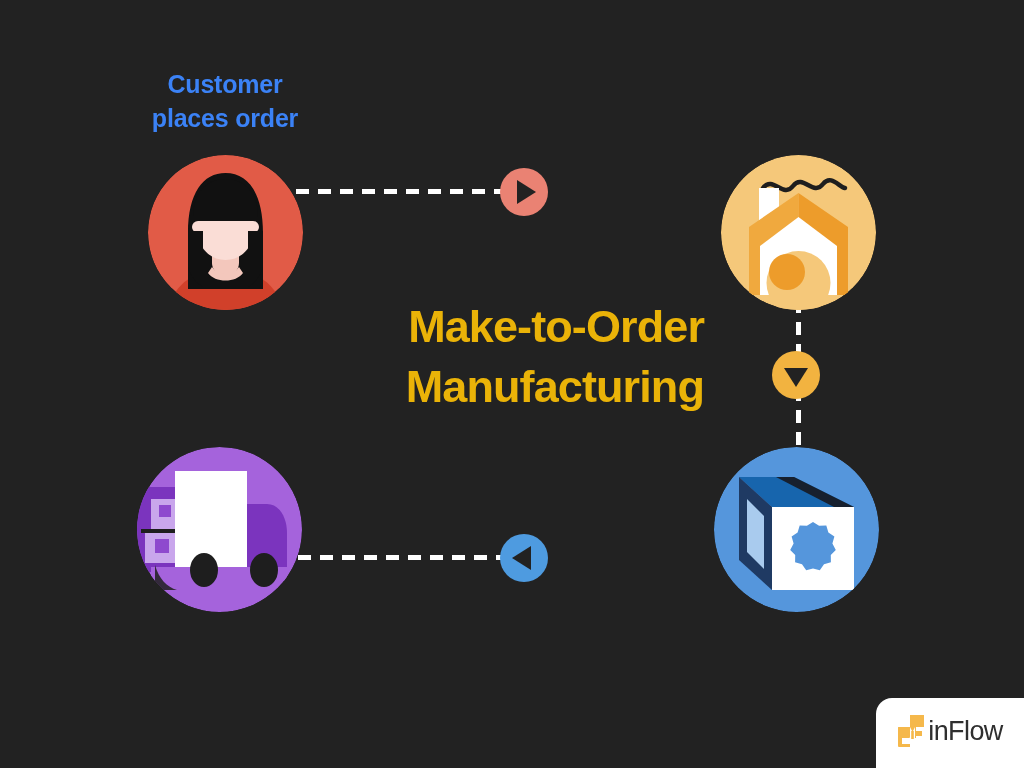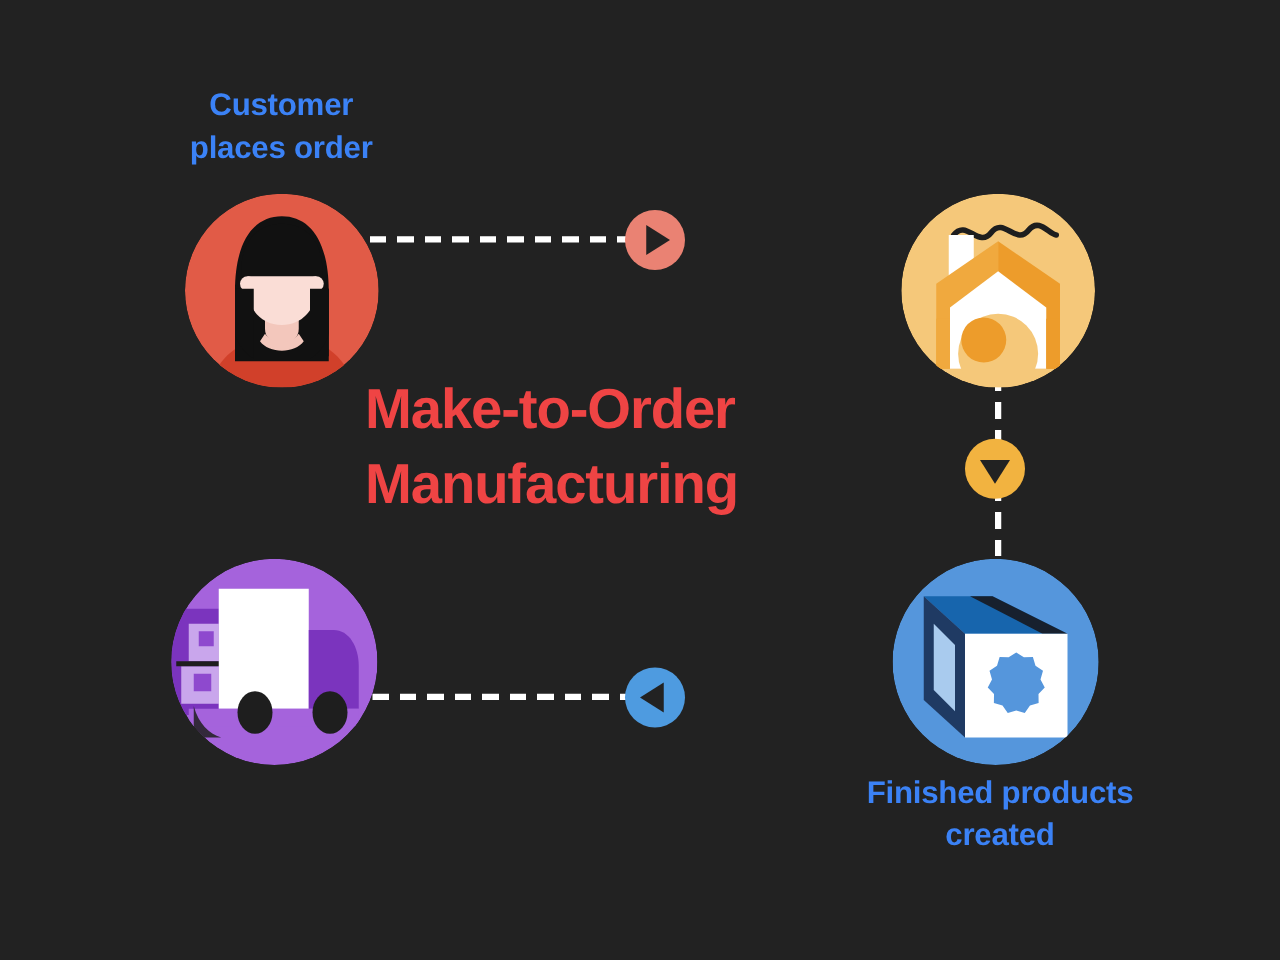--- a/index.html
+++ b/index.html
@@ -34,25 +34,25 @@
     white-space: pre-line;
     user-select: none;
   }
   #label-customer  { left: 95px;  top: 67px;  width: 260px; }
   #label-items     { left: 670px; top: 67px;  width: 260px; }
   #label-shipped   { left: 85px;  top: 617px; width: 275px; }
   #label-finished  { left: 655px; top: 617px; width: 290px; }
 
   #main-title {
     position: absolute;
-    left: 292px;
+    left: 304px;
     top: 297px;
     width: 400px;
-    text-align: left;
-    color: #ef4444;
+    text-align: right;
+    color: #eab308;
     font-weight: bold;
     font-size: 45px;
     line-height: 1.34;
     letter-spacing: -0.9px;
     white-space: pre-line;
     user-select: none;
   }
 
   
   .dash-h {
@@ -259,20 +259,29 @@
       <rect x="58" y="60" width="82" height="83" fill="#ffffff"></rect>
 
       <g transform="translate(99,101)">
         <path d="M0 -26 L6.1 -22.2 L13.3 -22.4 L15.4 -15.5 L21.4 -11.4 L19.4 -4.5 L22.8 1.9 L17.8 7.1 L17.9 14.3 L11 16.3 L6.8 22.3 L0 20.4 L-6.8 22.3 L-11 16.3 L-17.9 14.3 L-17.8 7.1 L-22.8 1.9 L-19.4 -4.5 L-21.4 -11.4 L-15.4 -15.5 L-13.3 -22.4 L-6.1 -22.2 Z" fill="#5596DC"></path>
       </g>
     </svg>
   </div>
 
   <div class="node-label" id="label-customer">Customer
 places order</div>
-  <div class="node-label" id="label-finished">Finished products
-created</div>
 
   <div id="main-title">Make-to-Order
 Manufacturing</div>
 
+  <div id="logo-panel">
+    <svg id="logo-mark" width="32" height="34" viewBox="0 0 32 34" xmlns="http://www.w3.org/2000/svg">
+      <path d="M13 1 H27 V13 H19 V17 H25 V22 H19 V24 H13 V18 H5 V30 H13 V33 H2 A1 1 0 0 1 1 32 V14 A1 1 0 0 1 2 13 H13 Z" fill="#F5B84B"></path>
+      <rect x="1" y="13" width="12" height="11" rx="1" fill="#F5B84B"></rect>
+      <rect x="13" y="1" width="14" height="12" rx="1" fill="#F5B84B"></rect>
+      <rect x="13" y="13" width="5" height="11" fill="#ffffff"></rect>
+      <path d="M13 13 L18 13 L15.5 18 Z" fill="#F5B84B"></path>
+      <rect x="14.2" y="17" width="2.6" height="8" fill="#F5B84B"></rect>
+    </svg>
+    <span id="logo-text">inFlow</span>
+  </div>
 
 </div>
 
 </body></html>

